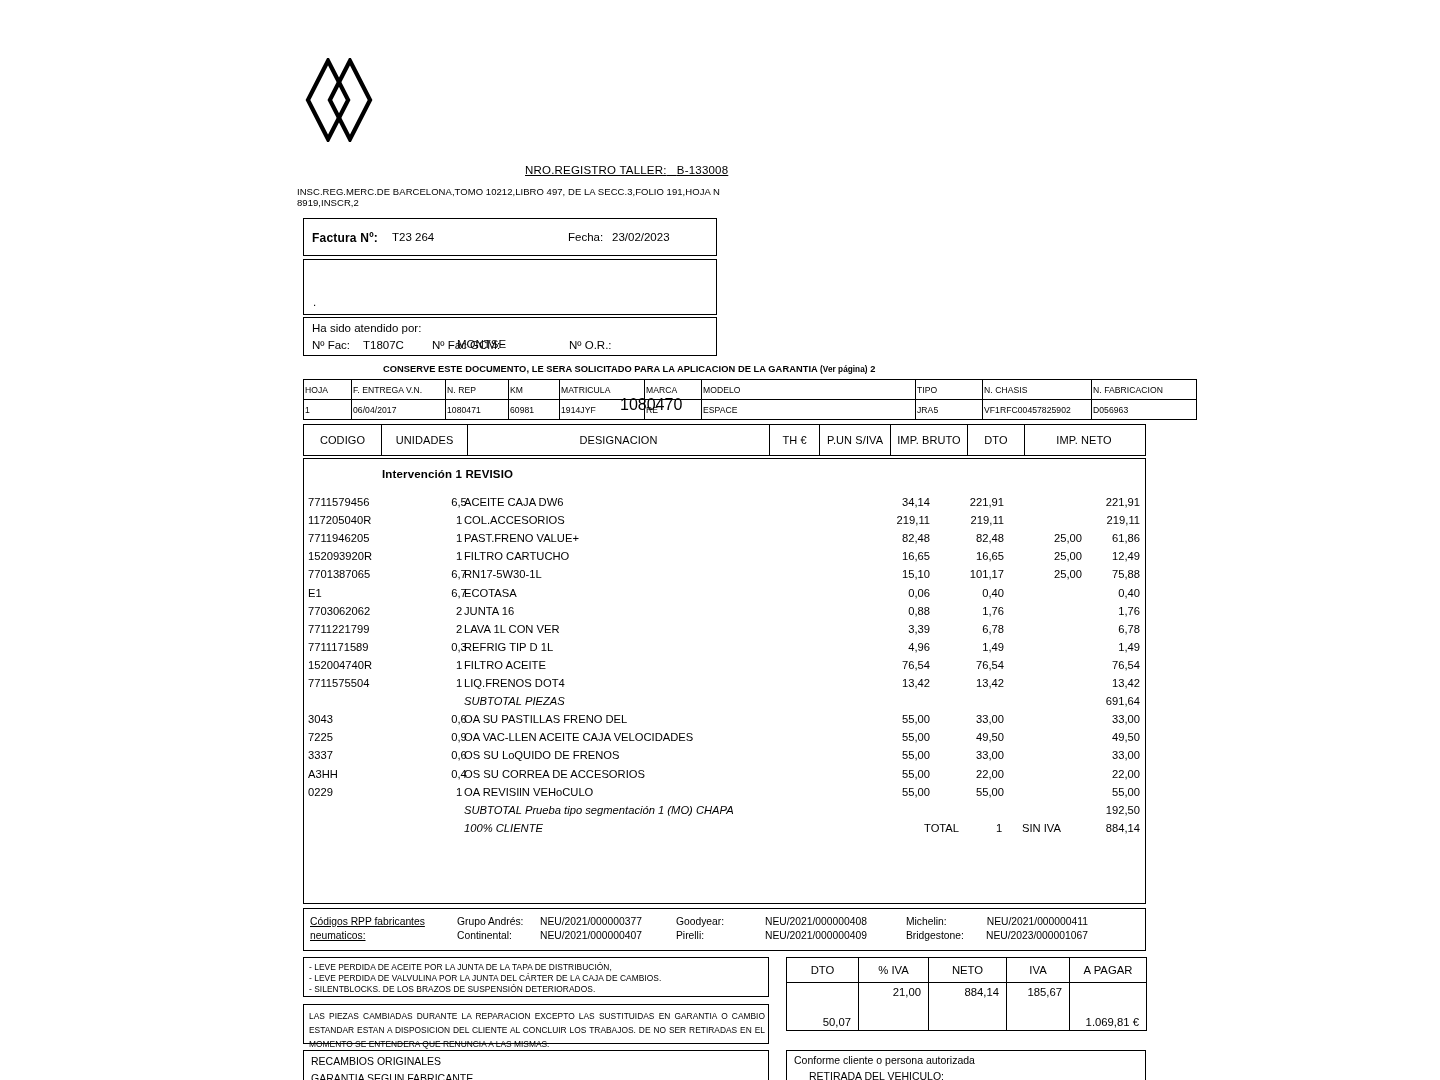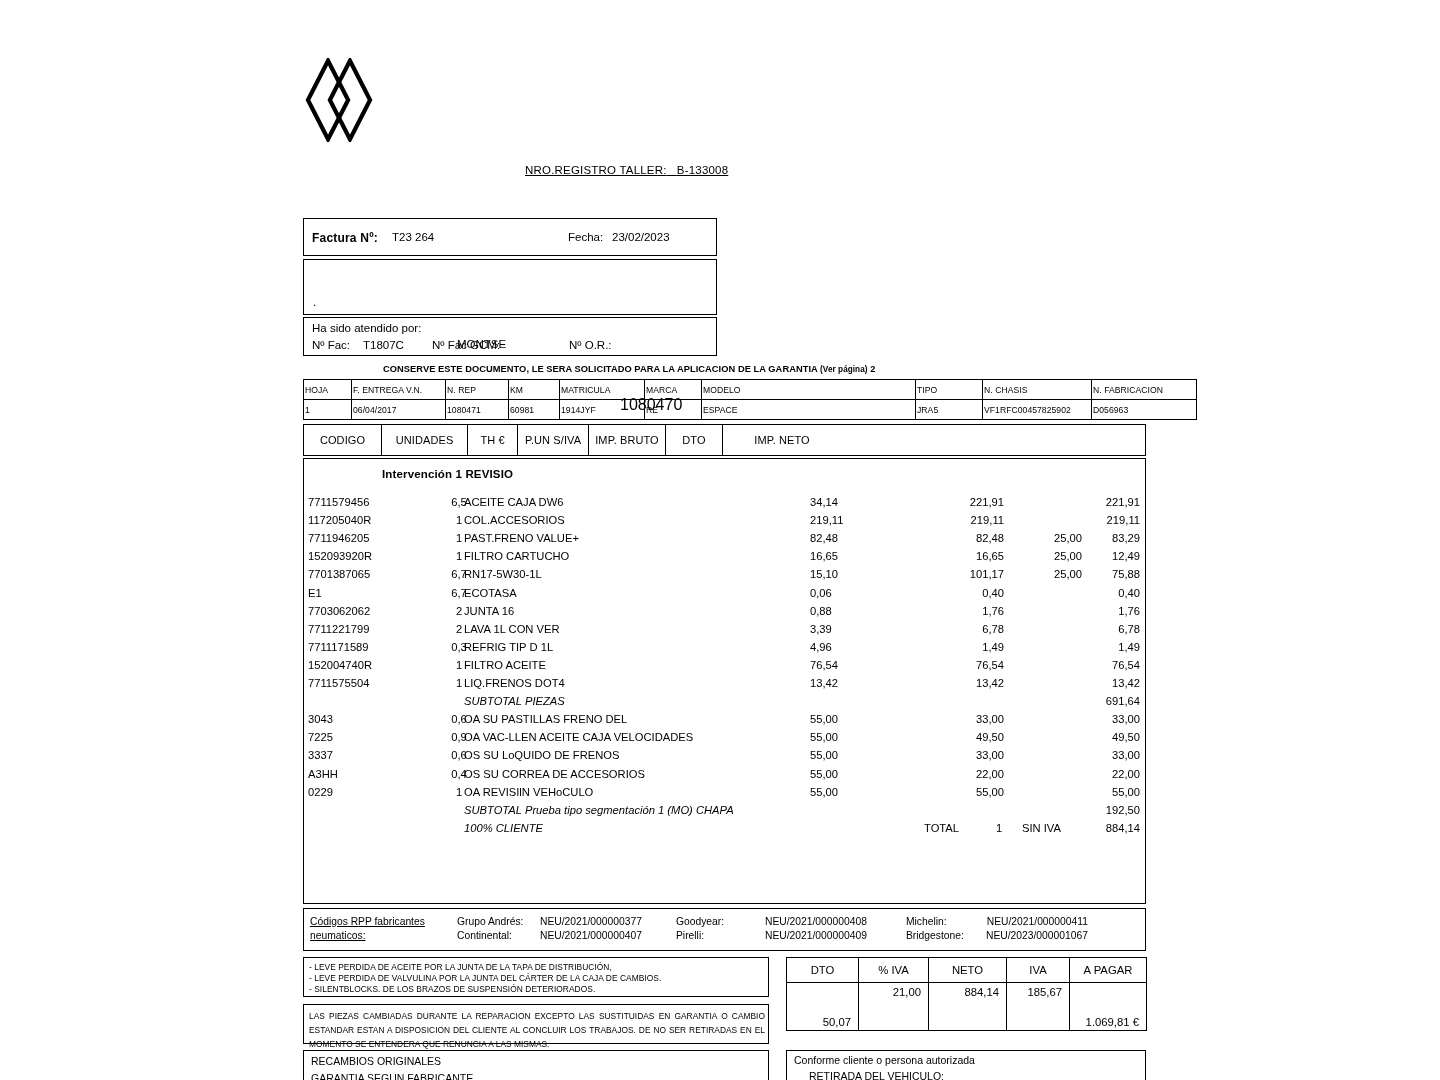--- a/index.html
+++ b/index.html
@@ -134,21 +134,21 @@
     font-size: 11.5px; font-weight: bold; letter-spacing: .15px;
   }
   .row {
     position: absolute; left: 304px; width: 841px; height: 18px;
     font-size: 11.2px;
   }
   .row > span { position: absolute; top: 0; white-space: nowrap; }
   .f-codigo   { left: 4px; }
   .f-unidades { left: 128px; width: 54px; text-align: center; display:block;}
   .f-design   { left: 160px; }
-  .f-pun      { left: 506px; width: 106px; text-align: left; display:block;}
+  .f-pun      { left: 520px; width: 106px; text-align: right; display:block;}
   .f-bruto    { left: 600px; width: 100px; text-align: right; display:block;}
   .f-dto      { left: 690px; width: 88px; text-align: right; display:block;}
   .f-neto     { left: 728px; width: 108px; text-align: right; display:block;}
   .f-subdesig { left: 160px; font-style: italic; }
   .f-total-lbl{ left: 620px; }
   .f-total-n  { left: 692px; }
   .f-total-iva{ left: 718px; }
 
   
   #rpp-box {
@@ -238,20 +238,21 @@
     </g>
   </svg>
 
 
   <div id="registro-line">
     <span>NRO.REGISTRO TALLER:</span>
     &nbsp;
     <span>B-133008</span>
   </div>
 
+  <div id="merc-line">INSC.REG.MERC.DE BARCELONA,TOMO 10212,LIBRO 497, DE LA SECC.3,FOLIO 191,HOJA N 8919,INSCR,2</div>
 
   <div class="bx" id="box-factura"></div>
   <div id="factura-label">Factura Nº:</div>
   <div id="factura-num">T23 264</div>
   <div id="fecha-label">Fecha:</div>
   <div id="fecha-value">23/02/2023</div>
 
   <div class="bx" id="box-client"></div>
   <div id="client-dot">.</div>
 
@@ -309,20 +310,21 @@
         <td>JRA5</td>
         <td>VF1RFC00457825902</td>
         <td>D056963</td>
       </tr>
     </tbody>
   </table>
 
   <div id="items-header">
     <div class="cell c-codigo">CODIGO</div>
     <div class="cell c-unidades">UNIDADES</div>
+    <div class="cell c-design">DESIGNACION</div>
     <div class="cell c-th">TH  €</div>
     <div class="cell c-pun">P.UN S/IVA</div>
     <div class="cell c-bruto">IMP. BRUTO</div>
     <div class="cell c-dto">DTO</div>
     <div class="cell c-neto">IMP. NETO</div>
   </div>
 
   <div id="items-body"></div>
   <div id="intervencion">Intervención 1 REVISIO</div>
   <div id="rows-host">
@@ -344,21 +346,21 @@
         <span class="f-dto"></span>
         <span class="f-neto">219,11</span>
       </div>
       <div class="row" style="top: 532.2px;">
         <span class="f-codigo">7711946205</span>
         <span class="f-unidades">1</span>
         <span class="f-design">PAST.FRENO VALUE+</span>
         <span class="f-pun">82,48</span>
         <span class="f-bruto">82,48</span>
         <span class="f-dto">25,00</span>
-        <span class="f-neto">83,29</span>
+        <span class="f-neto">61,86</span>
       </div>
       <div class="row" style="top: 550.3px;">
         <span class="f-codigo">152093920R</span>
         <span class="f-unidades">1</span>
         <span class="f-design">FILTRO CARTUCHO</span>
         <span class="f-pun">16,65</span>
         <span class="f-bruto">16,65</span>
         <span class="f-dto">25,00</span>
         <span class="f-neto">12,49</span>
       </div>

